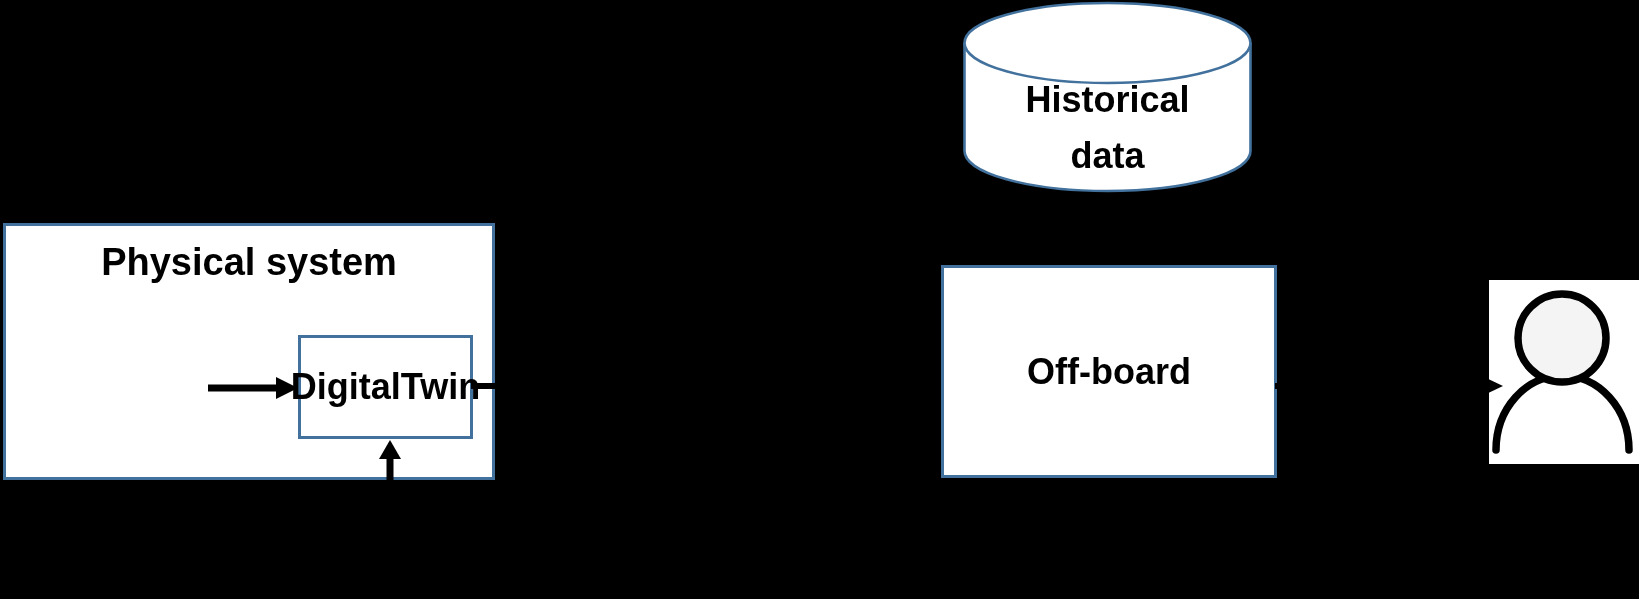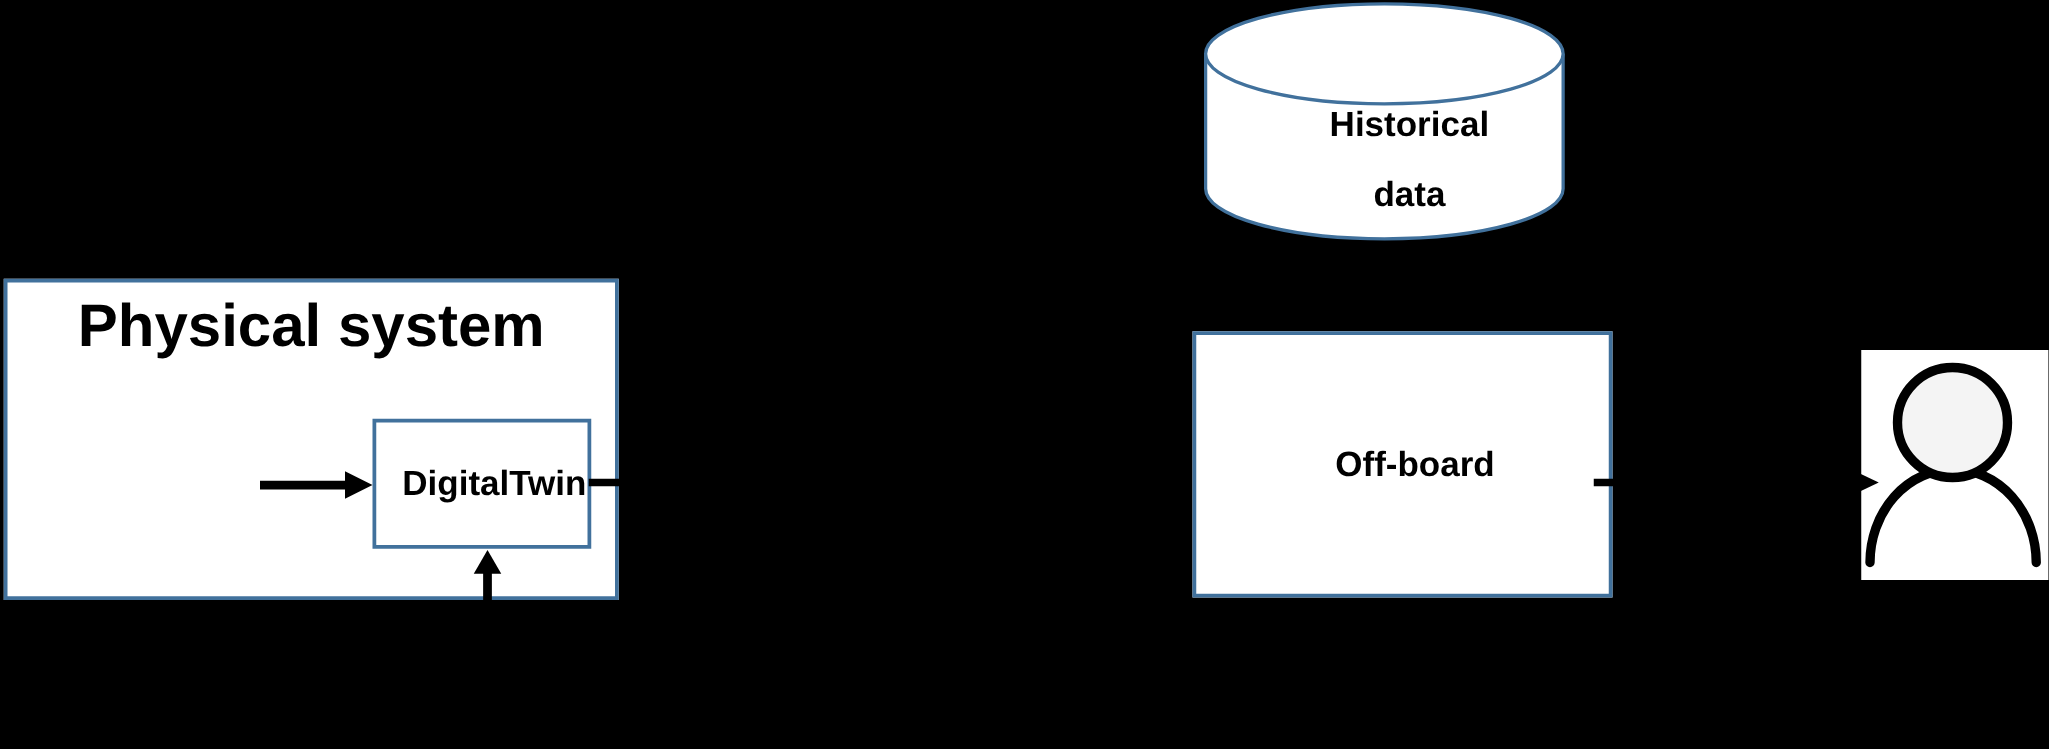--- a/index.html
+++ b/index.html
@@ -1,28 +1,28 @@
 <!DOCTYPE html>
 <html><head>
 <meta charset="utf-8">
 <style>
   html,body{margin:0;padding:0;background:#000;}
   #canvas{
     position:relative;width:1639px;height:599px;background:#000;overflow:hidden;
     font-family:"Liberation Sans",sans-serif;font-weight:bold;color:#000;
   }
   .box{position:absolute;background:#fff;border:3px solid #41719C;box-sizing:border-box;}
-  .lbl{font-size:28px;padding-left:20px;}
+  .lbl{font-size:36px;}
   
   #physical-box{left:3px;top:223px;width:492px;height:257px;}
-  #physical-title{position:absolute;top:10px;left:0;right:0;text-align:center;font-size:48px;line-height:52px;}
+  #physical-title{position:absolute;top:10px;left:0;right:0;text-align:center;font-size:38px;line-height:52px;}
   #sensors-box{left:23px;top:109px;width:178px;height:105px;display:flex;align-items:center;justify-content:center;}
   #dt-box{left:292px;top:109px;width:175px;height:104px;display:flex;align-items:center;justify-content:center;line-height:46px;text-align:center;}
   
-  #offboard-box{left:941px;top:265px;width:336px;height:213px;display:flex;flex-direction:row;align-items:center;justify-content:center;line-height:60px;text-align:center;margin-left:13px;}
+  #offboard-box{left:941px;top:265px;width:336px;height:213px;display:flex;flex-direction:row;align-items:center;justify-content:center;line-height:60px;text-align:center;}
   
   #cylinder-svg{position:absolute;left:963px;top:1px;}
   #cylinder-label{position:absolute;left:963px;top:72px;width:289px;text-align:center;line-height:56px;}
   
   #user-card{position:absolute;left:1489px;top:280px;width:150px;height:184px;background:#fff;overflow:hidden;}
   
   #arrows{position:absolute;left:0;top:0;z-index:5;pointer-events:none;}
   .line2{display:block;}
 </style>
 </head>

